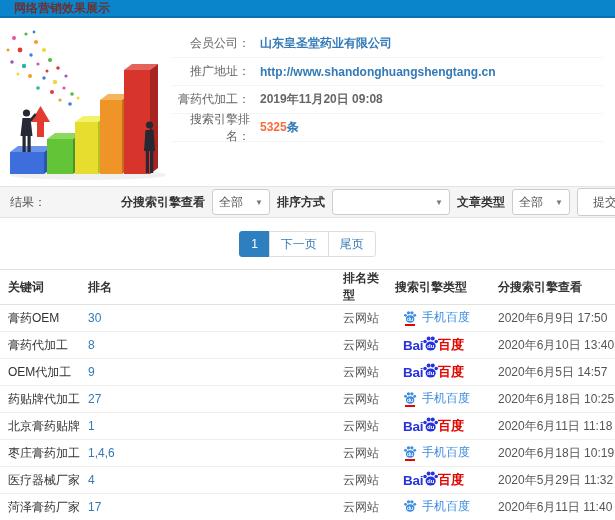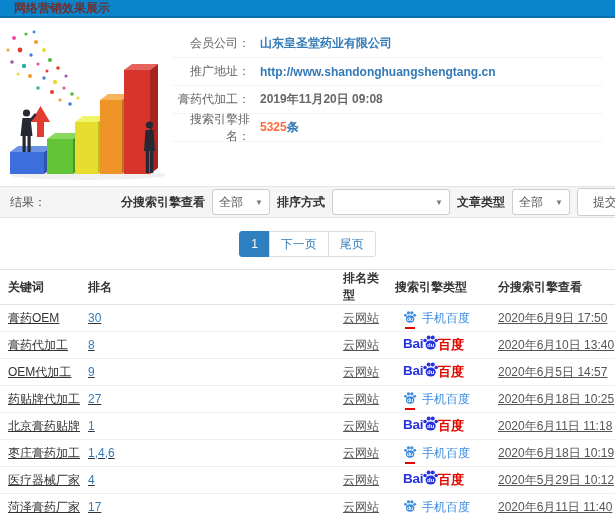--- a/index.html
+++ b/index.html
@@ -44,28 +44,28 @@
     background:#fff; color:#337ab7; text-align:center; cursor:pointer; }
   .page + .page { margin-left:-1px; }
   .page.active { background:#2e7fc0; border-color:#2e7fc0; color:#fff;
     border-radius:3px 0 0 3px; }
   .page.last { border-radius:0 3px 3px 0; }
 
   
   table { width:100%; border-collapse:collapse; margin-top:12px; table-layout:fixed; }
   th { font-weight:bold; text-align:left; height:28px; padding-left:8px;
     border-top:1px solid #e2e2e2; border-bottom:1px solid #e2e2e2; color:#333; }
-  td { height:27px; padding-left:8px; border-bottom:1px solid #efefef;text-decoration:underline; }
+  td { height:27px; padding-left:8px; border-bottom:1px solid #efefef; }
   .c1{width:80px}.c2{width:255px}.c3{width:52px}.c4{width:103px}.c5{width:auto}
   td.rank a { color:#337ab7; text-decoration:none; cursor:pointer; }
   td.rtype, td.time { color:#555; }
 
   
   .engine-cell { padding-left:16px; }
-  .eng-mobile, .eng-pc { display:none; }
+  .eng-mobile, .eng-pc { display:none; align-items:center; }
   .engine-mobile .eng-mobile { display:inline-flex; }
   .engine-pc .eng-pc { display:inline-flex; }
   .paw-wrap { position:relative; display:inline-flex; }
   .paw { display:block; }
   .red-bar { position:absolute; left:2px; bottom:-2px; width:10px; height:2px;
     background:#e10600; }
   .mob-text { color:#3c8ce0; margin-left:5px; }
   .bai { font-weight:bold; font-size:13.5px; color:#2532de; letter-spacing:-0.3px; }
   .du-red { font-weight:bold; font-size:13px; color:#e10600; }
   .pc-paw { margin:0 -1px; transform:translateY(-2px); }
@@ -345,21 +345,21 @@
       <td class="engine-cell engine-pc">
         
         <span class="eng-pc">
           <b class="bai">Bai</b>
             <svg class="paw pc-paw" width="17" height="17" fill="#2532de">
               <use href="#paw"></use>
             </svg>
             <b class="du-red">百度</b>
         </span>
       </td>
-      <td class="time">2020年5月29日 10:12</td>
+      <td class="time">2020年5月29日 11:32</td>
     </tr>
     <tr>
       <td>菏泽膏药厂家</td>
       <td class="rank"><a>17</a></td>
       <td class="rtype">云网站</td>
       <td class="engine-cell engine-mobile">
         <span class="eng-mobile">
           <span class="paw-wrap">
               <svg class="paw" width="14" height="14" fill="#3c8ce0">
                 <use href="#paw"></use>

